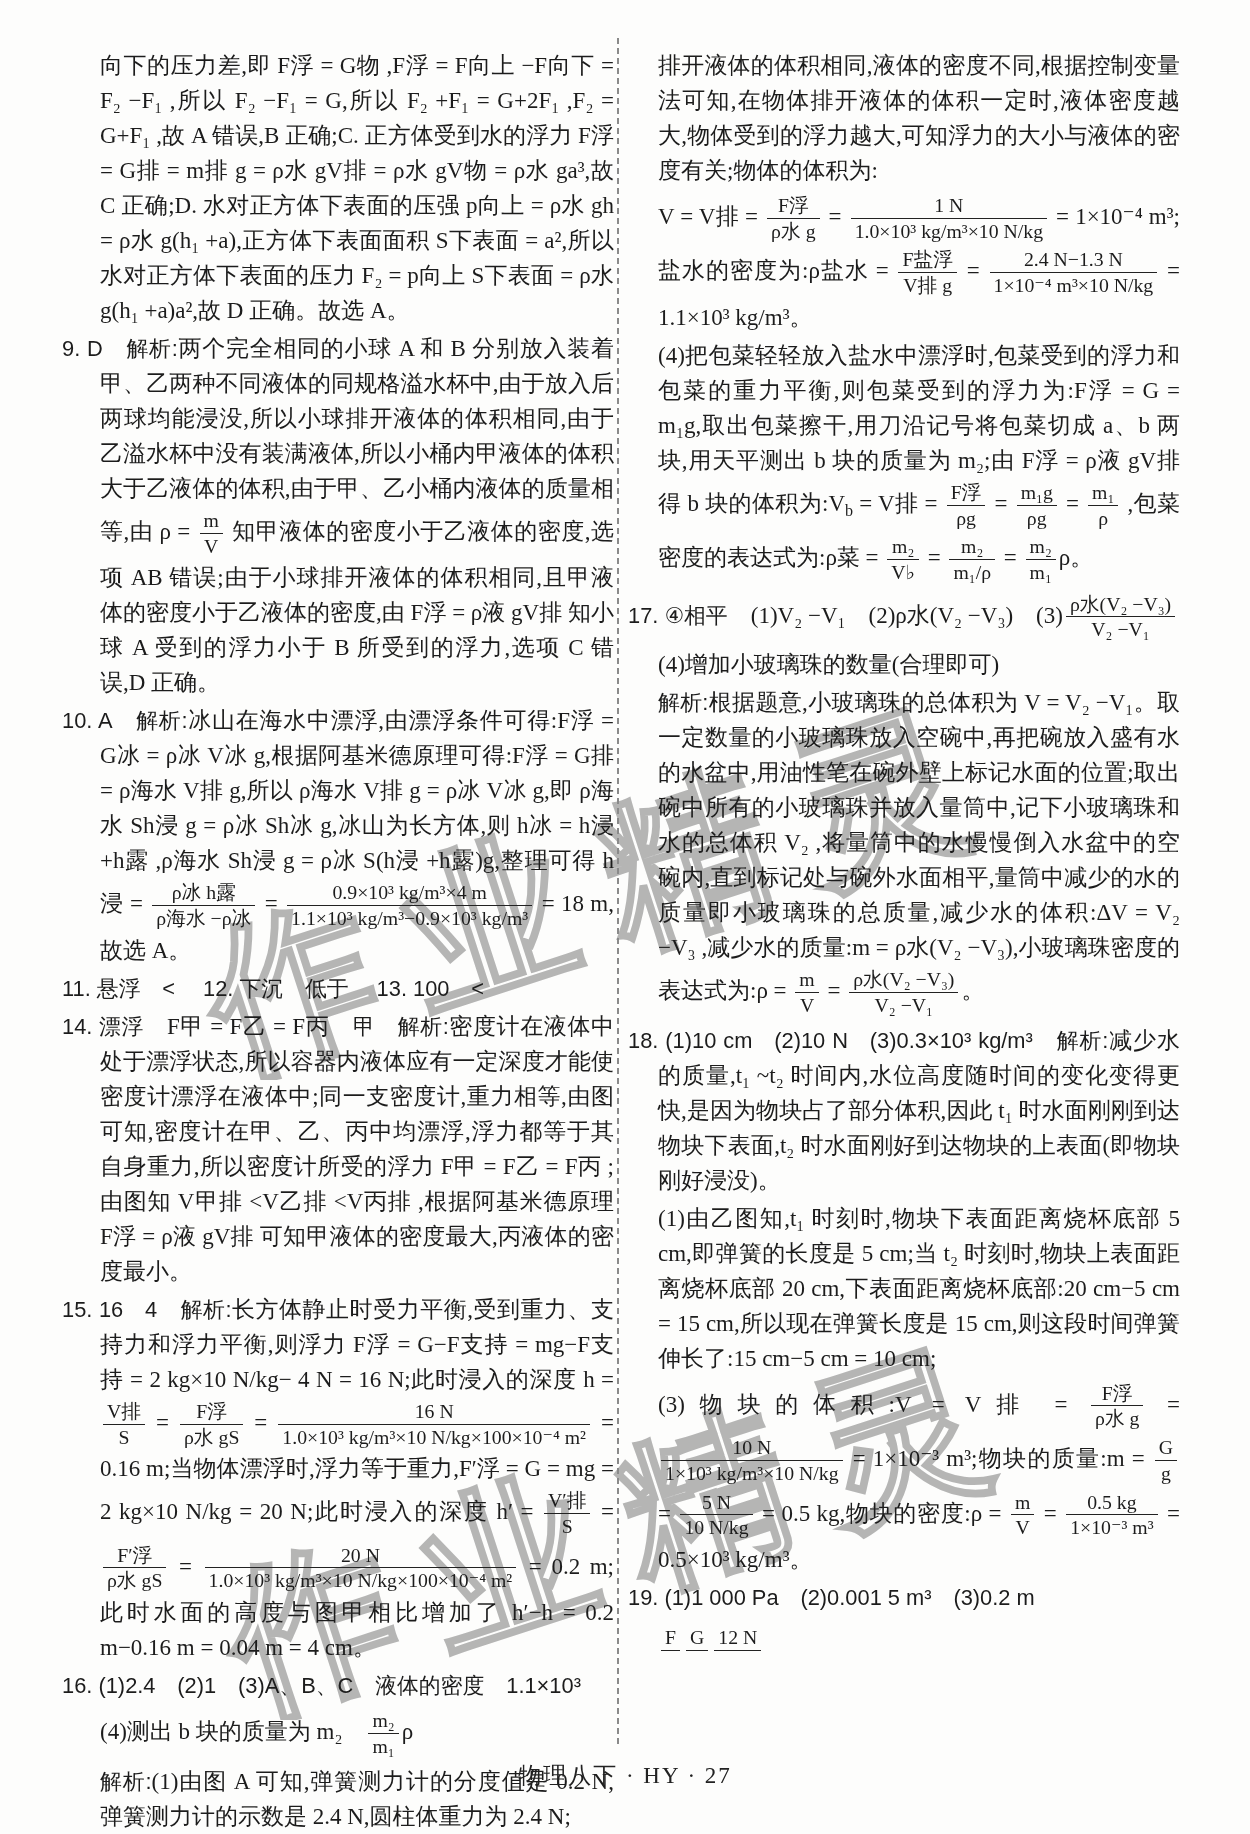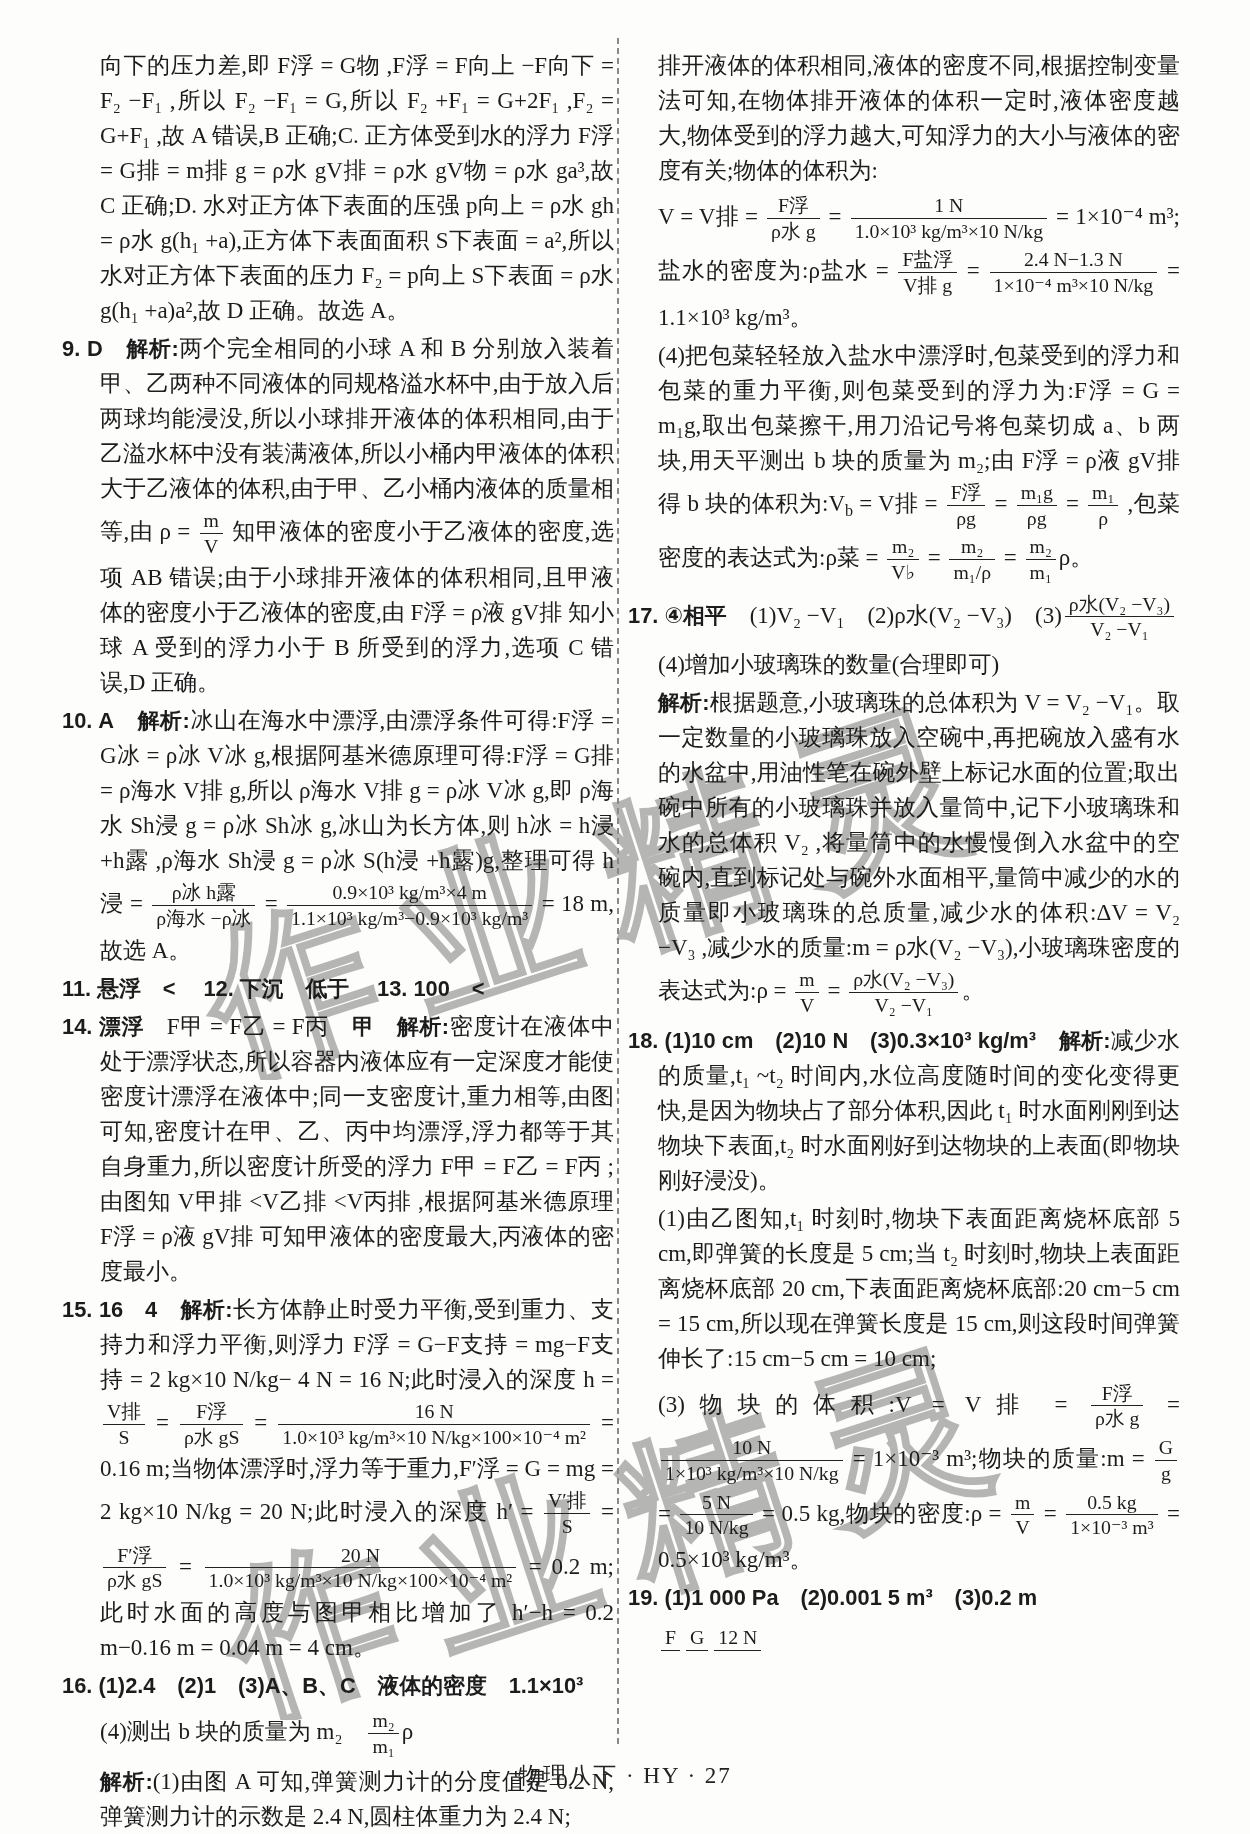--- a/index.html
+++ b/index.html
@@ -6,21 +6,21 @@
   body{width:1250px;height:1834px;background:#f6f6f4;font-family:"Liberation Serif","DejaVu Serif",serif;}
   .page{position:relative;width:1250px;height:1834px;background:#fdfdfc;overflow:hidden;color:#1c1c1c;}
   .col{position:absolute;top:48px;width:552px;font-size:23px;line-height:35px;text-align:justify;}
   .col-left{left:62px;}
   .col-right{left:628px;}
   .para{margin:0 0 3px 0;}
   .para.cont{padding-left:38px;}
   .para.hang{padding-left:38px;text-indent:-38px;}
   .col-right .para.cont{padding-left:30px;}
   .col-right .para.hang{padding-left:30px;text-indent:-30px;}
-  .bd{font-family:"Liberation Sans","DejaVu Sans",sans-serif;font-weight:700;font-size:0.95em;}
+  .bd{font-family:"Liberation Sans","DejaVu Sans",sans-serif;font-weight:400;font-size:0.95em;}
   .fr{display:inline-block;vertical-align:middle;text-align:center;font-size:0.86em;line-height:1.25;margin:2px 3px;text-indent:0;}
   .fr .n{display:block;padding:0 4px;border-bottom:1.6px solid #222;}
   .fr .d{display:block;padding:0 4px;}
   .divider{position:absolute;left:617px;top:38px;height:1706px;width:0;border-left:2px dashed #8a8a8a;}
   .footer{position:absolute;left:0;top:1760px;width:1250px;text-align:center;font-size:23px;letter-spacing:2px;color:#222;}
   .wm{position:absolute;pointer-events:none;opacity:0.5;}
   sub{font-size:0.7em;}
 </style>
 </head>
 <body>

